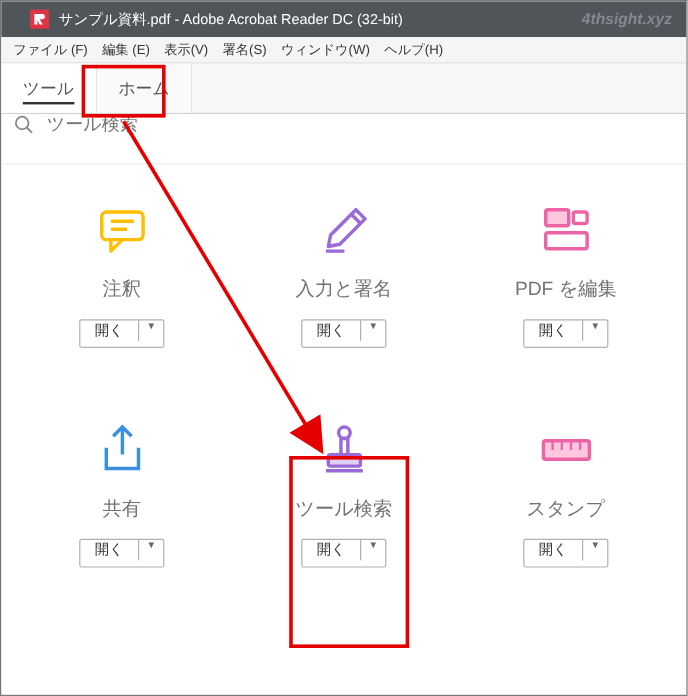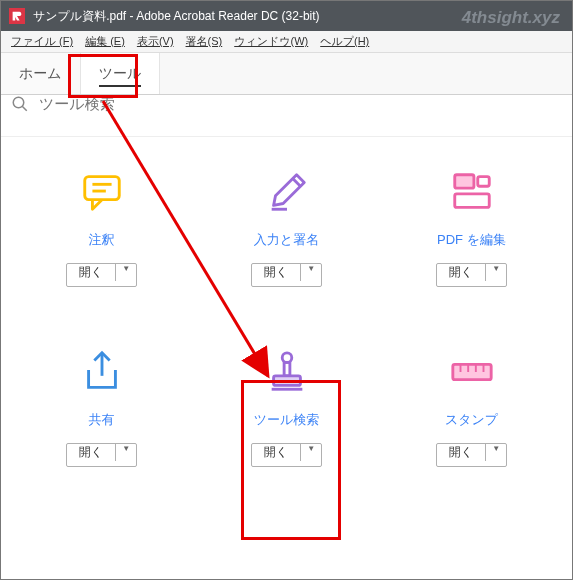--- a/index.html
+++ b/index.html
@@ -1,33 +1,33 @@
 <!DOCTYPE html>
 <html><head>
 <meta charset="utf-8">
 <style>
 * { margin: 0; padding: 0; box-sizing: border-box; }
 body { font-family: "Meiryo", "Yu Gothic", sans-serif; font-size: 12px; width: 573px; height: 580px; background: #fff; border: 1px solid #777; position: relative; }
-.title-bar { background: #50555a; color: #fff; height: 30px; display: flex; align-items: center; padding: 0 8px; }
+.title-bar { background: #50555a; color: #fff; height: 30px; display: flex; align-items: center; padding: 0 24px; }
 .title-bar .app-icon { width: 16px; height: 16px; background: #dc3545; margin-right: 8px; display: flex; align-items: center; justify-content: center; font-size: 10px; font-weight: bold; }
 .title-bar .title-text { font-size: 12px; }
-.watermark { position: absolute; top: 7px; right: 12px; color: #838a91; font-size: 17px; font-style: italic; font-weight: bold; }
+.watermark { position: absolute; top: 7px; right: 12px; color: #838a91; font-size: 13px; font-style: italic; font-weight: bold; }
 .menu-bar { background: #f5f5f5; height: 22px; display: flex; align-items: center; padding: 0 4px; font-size: 11px; color: #333; border-bottom: 1px solid #ddd; }
-.menu-item { padding: 17px 6px; cursor: default; text-decoration: underline; }
+.menu-item { padding: 17px 6px; cursor: default; }
 .tab-bar { height: 42px; display: flex; align-items: stretch; border-bottom: 1px solid #d0d0d0; background: #f8f8f8; }
 .tab { padding: 0 18px; display: flex; align-items: center; font-size: 14px; color: #555; cursor: default; border-right: 1px solid #e4e4e4; background: #fafafa; }
 .tab.active { background: #fff; }
 .tab-underline { border-bottom: 2px solid #333; padding-bottom: 2px; margin-top: 4px; }
 .search-bar { height: 42px; display: flex; align-items: flex-start; padding: 0 10px; border-bottom: 1px solid #eee; }
 .search-bar svg { width: 18px; height: 18px; margin-right: 10px; color: #888; }
 .search-bar input { border: none; outline: none; font-size: 15px; color: #999; flex: 1; background: transparent; font-family: inherit; }
 .tool-grid { padding: 30px 10px; display: grid; grid-template-columns: repeat(3, 1fr); gap: 60px 4px; }
 .tool-card { display: flex; flex-direction: column; align-items: center; gap: 14px; }
 .tool-icon { width: 50px; height: 50px; display: flex; align-items: center; justify-content: center; }
-.tool-label { font-size: 13px; color: #3b82f6; }
+.tool-label { font-size: 16px; color: #737373; }
 .open-btn { display: inline-flex; align-items: flex-start; border: 1px solid #b0b0b0; border-radius: 2px; height: 24px; font-size: 12px; color: #333; background: #fff; }
 .open-btn .main { padding: 0 12px; display: flex; align-items: center; border-right: 1px solid #b0b0b0; }
 .open-btn .arrow { width: 20px; display: flex; align-items: center; justify-content: center; font-size: 8px; color: #666; }
 .hl-box { position: absolute; border: 3px solid #e40000; pointer-events: none; }
 .hl-arrow { position: absolute; pointer-events: none; }
 </style>
 </head>
 <body>
 
 <div class="title-bar">
@@ -44,25 +44,25 @@
 <div class="menu-bar">
   <span class="menu-item">ファイル (F)</span>
   <span class="menu-item">編集 (E)</span>
   <span class="menu-item">表示(V)</span>
   <span class="menu-item">署名(S)</span>
   <span class="menu-item">ウィンドウ(W)</span>
   <span class="menu-item">ヘルプ(H)</span>
 </div>
 
 <div class="tab-bar">
+  <div class="tab active">
+      <span class="tab-underline">ツール</span>
+    </div>
   <div class="tab">
       <span>ホーム</span>
-    </div>
-  <div class="tab active">
-      <span class="tab-underline">ツール</span>
     </div>
 </div>
 
 <div class="search-bar">
   <svg viewBox="0 0 24 24">
       <circle cx="10" cy="10" r="7" fill="none" stroke="currentColor" stroke-width="2"></circle>
       <line x1="15" y1="15" x2="21" y2="21" stroke="currentColor" stroke-width="2"></line>
     </svg>
   <input type="text" placeholder="ツール検索" style="">
 </div>

